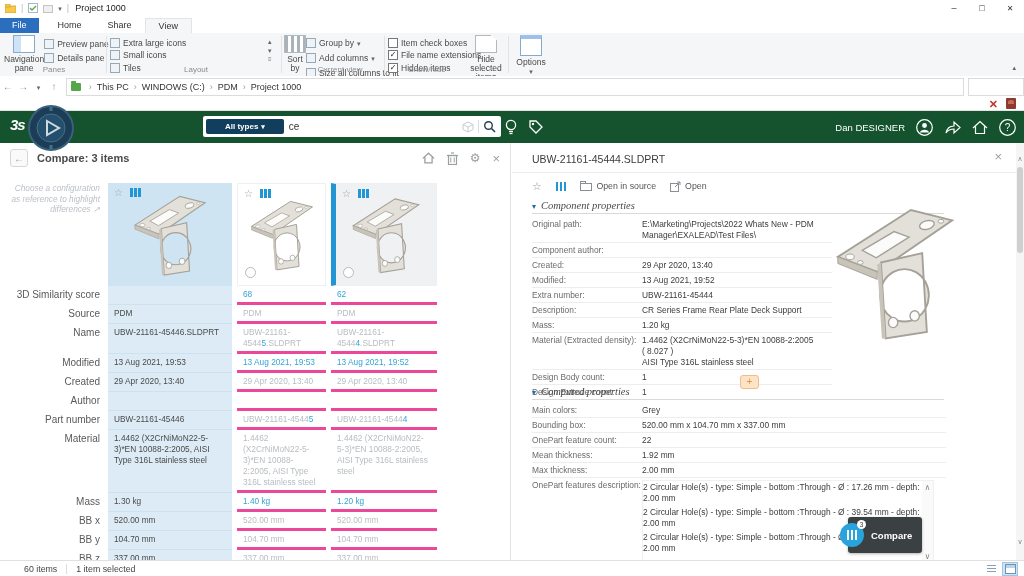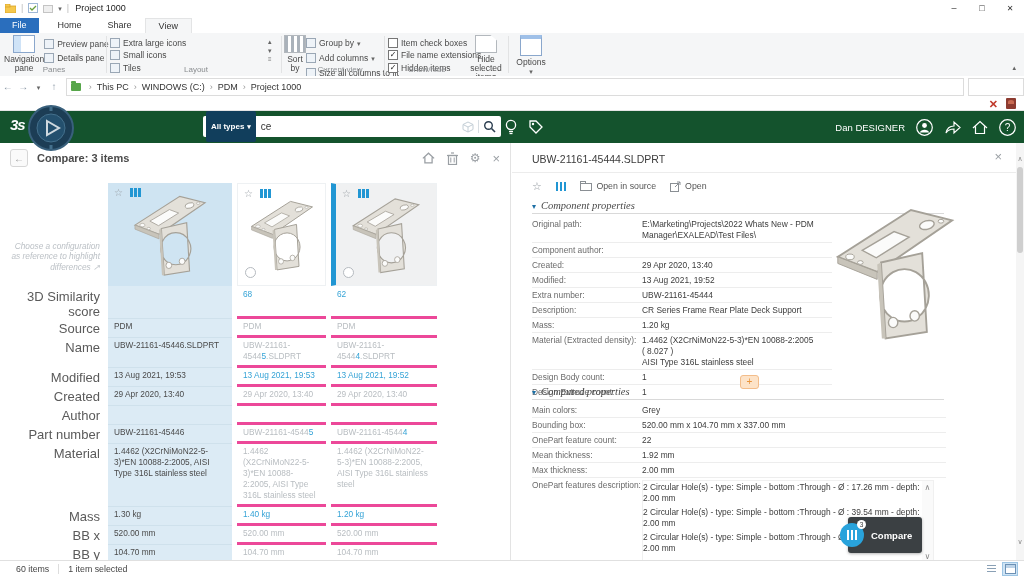--- a/index.html
+++ b/index.html
@@ -50,21 +50,21 @@
   .notif{position:absolute;left:0;top:97px;width:1024px;height:14px;background:#fff;border-bottom:1px solid #e4e4e4;display:flex;align-items:center;justify-content:flex-end;gap:8px;padding-right:8px;box-sizing:border-box;}
   .red-x{color:#c0392b;font-size:11px;font-weight:bold;line-height:10px;}
   .red-ic{width:10px;height:11px;background:#8d3b30;border-radius:1px;position:relative;}
   .red-ic::after{content:"";position:absolute;left:2px;top:2px;width:6px;height:4px;background:#c96a52;border-radius:50% 50% 0 0;}
   
   .bluebar{position:absolute;left:0;top:111px;width:1024px;height:32px;background:#14532d;color:#fff;}
   .logo3ds{position:absolute;left:10px;top:5px;font-size:15px;font-style:italic;font-weight:bold;color:#fff;letter-spacing:-1px;}
   .compass{position:absolute;left:28px;top:-6px;z-index:5;}
   .brand{position:absolute;left:218px;top:8px;font-size:13px;font-weight:bold;color:#fff;}
   .searchwrap{position:absolute;left:203px;top:5px;width:298px;height:21px;background:#fff;border-radius:2px;display:flex;align-items:center;}
-  .scopebtn{background:#113e5c;color:#fff;font-size:8px;font-weight:bold;height:31px;margin-left:3px;padding:0 5px;border-radius:2px;display:flex;align-items:center;gap:3px;}
+  .scopebtn{background:#113e5c;color:#fff;font-size:8px;font-weight:bold;height:15px;margin-left:3px;padding:0 19px;border-radius:2px;display:flex;align-items:center;gap:3px;}
   .scopebtn::after{content:"▾";font-size:7px;}
   .searchinput{border:none;outline:none;flex:1;font-size:10px;color:#333;padding:0 5px;font-family:"Liberation Sans",sans-serif;background:transparent;}
   .sright{display:flex;align-items:center;gap:4px;padding-right:5px;color:#2c3e50;}
   .cube-ghost{color:#c3ced6;}
   .sdiv{width:1px;height:13px;background:#d7dde2;}
   .hdr-ic{width:18px;height:18px;display:flex;align-items:center;justify-content:center;}
   .hdr-right{position:absolute;right:8px;top:0;height:32px;display:flex;align-items:center;gap:11px;}
   .username{font-size:9.5px;color:#fff;}
   
   .content{position:absolute;left:0;top:143px;width:1024px;height:417px;background:#fff;}
@@ -74,29 +74,29 @@
   .cmp-head{height:30px;display:flex;align-items:center;padding:0 10px;}
   .backbtn{width:16px;height:16px;border:1px solid #d6d6d6;border-radius:3px;background:#fafafa;color:#9a9a9a;display:flex;align-items:center;justify-content:center;font-size:10px;}
   .backbtn::after{content:"←";}
   .cmp-title{margin-left:9px;font-size:11px;font-weight:bold;color:#4a4a4a;}
   .cmp-tools{margin-left:auto;display:flex;align-items:center;gap:12px;color:#9a9fa4;}
   .cmp-tools .gear{font-size:12px;}
   .gear::after{content:"⚙";}
   .xclose::after{content:"×";font-size:13px;color:#9a9fa4;}
   .cmp-table{margin-top:10px;}
   .cmp-row{display:flex;align-items:stretch;}
-  .cmp-label{width:108px;flex:0 0 108px;text-align:right;padding:2.5px 8px 0 0;box-sizing:border-box;color:#5a5a5a;font-size:13px;}
+  .cmp-label{width:108px;flex:0 0 108px;text-align:right;padding:2.5px 8px 0 0;box-sizing:border-box;color:#5a5a5a;font-size:10px;}
   .cell{box-sizing:border-box;padding:2.5px 6px;font-size:8.3px;line-height:11px;border-bottom:3px solid #ec4899;}
   .cell.c1{width:124px;flex:0 0 124px;margin-right:5px;background:#dcebf5;border-bottom:1px solid #cdе0ec;}
   .cell.c1{border-bottom:1px solid #cfe1ec;}
   .cell.c2{width:89px;flex:0 0 89px;margin-right:5px;}
   .cell.c3{width:106px;flex:0 0 106px;}
   .c-dark{color:#4a4a4a;} .c-muted{color:#b8bdc1;} .c-diff{color:#35a3d6;}
   .thumbrow{display:flex;}
-  .hintcell{width:108px;flex:0 0 108px;box-sizing:border-box;display:flex;flex-direction:column;justify-content:flex-end;padding:0 8px 14px 4px;text-align:right;font-style:italic;color:#bcc1c6;font-size:8.3px;line-height:10.5px;}
+  .hintcell{width:108px;flex:0 0 108px;box-sizing:border-box;display:flex;flex-direction:column;justify-content:flex-start;padding:0 8px 14px 4px;text-align:right;font-style:italic;color:#bcc1c6;font-size:8.3px;line-height:10.5px;}
   .thumb{position:relative;height:103px;background:#fff;border:1px solid #eef1f3;box-sizing:border-box;}
   .thumb.t1{width:124px;flex:0 0 124px;margin-right:5px;background:#cfe4f2;border:none;}
   .thumb.t2{width:89px;flex:0 0 89px;margin-right:5px;}
   .thumb.t3{width:106px;flex:0 0 106px;background:#f0f1f2;border-left:5px solid #2196d3;}
   .thumb .star{position:absolute;left:6px;top:4px;color:#9aa0a6;font-size:10px;}
   .star::after{content:"☆";}
   .bars{position:absolute;left:22px;top:5px;display:flex;gap:1.5px;}
   .bars i{display:block;width:2.5px;height:9px;background:#2196d3;}
   .radio{position:absolute;left:7px;bottom:7px;width:9px;height:9px;border:1px solid #b5babf;border-radius:50%;background:#fff;}
   .psvg{position:absolute;left:50%;top:50%;transform:translate(-50%,-52%);}
@@ -126,21 +126,21 @@
   .chip-ic .bars{position:static;} .chip-ic .bars i{background:#fff;height:10px;}
   .chip-badge{position:absolute;right:-2px;top:-3px;width:9px;height:9px;border-radius:50%;background:#fff;color:#333;font-size:6.5px;display:flex;align-items:center;justify-content:center;}
   .chip-label{color:#fff;font-size:9.5px;font-weight:bold;margin-left:7px;}
   
   .rsb{position:absolute;left:1016px;top:143px;width:8px;height:417px;background:#f5f5f5;}
   .rsb .sb-u, .rsb .sb-d{position:absolute;left:0;width:8px;text-align:center;color:#8b8b8b;font-size:7px;}
   .rsb .sb-u{top:12px;} .rsb .sb-d{bottom:14px;}
   .rsb-thumb{position:absolute;left:1px;top:24px;width:6px;height:86px;background:#cfcfcf;border-radius:3px;}
   
   .statusbar{position:absolute;left:0;top:560px;width:1024px;height:16px;background:#fff;border-top:1px solid #e0e0e0;display:flex;align-items:center;font-size:8.8px;color:#444;}
-  .statusbar .s1{padding-left:16px;}
+  .statusbar .s1{padding-left:24px;}
   .statusbar .sdivv{width:1px;height:10px;background:#ddd;margin:0 9px;}
   .viewtoggles{margin-left:auto;display:flex;gap:3px;padding-right:6px;}
   .vt{width:14px;height:12px;border:1px solid transparent;display:flex;align-items:center;justify-content:center;}
   .vt.sel{background:#cfe4f5;border-color:#9dc5e4;}
   .vt-ic1{width:9px;height:8px;background:repeating-linear-gradient(#8aa0b5 0 1px,#fff 1px 3px);}
   .vt-ic2{width:9px;height:8px;border:1px solid #6c91b5;background:linear-gradient(#bcd3e8 0 3px,#fff 3px);}
 </style>
 </head>
 <body>
 

